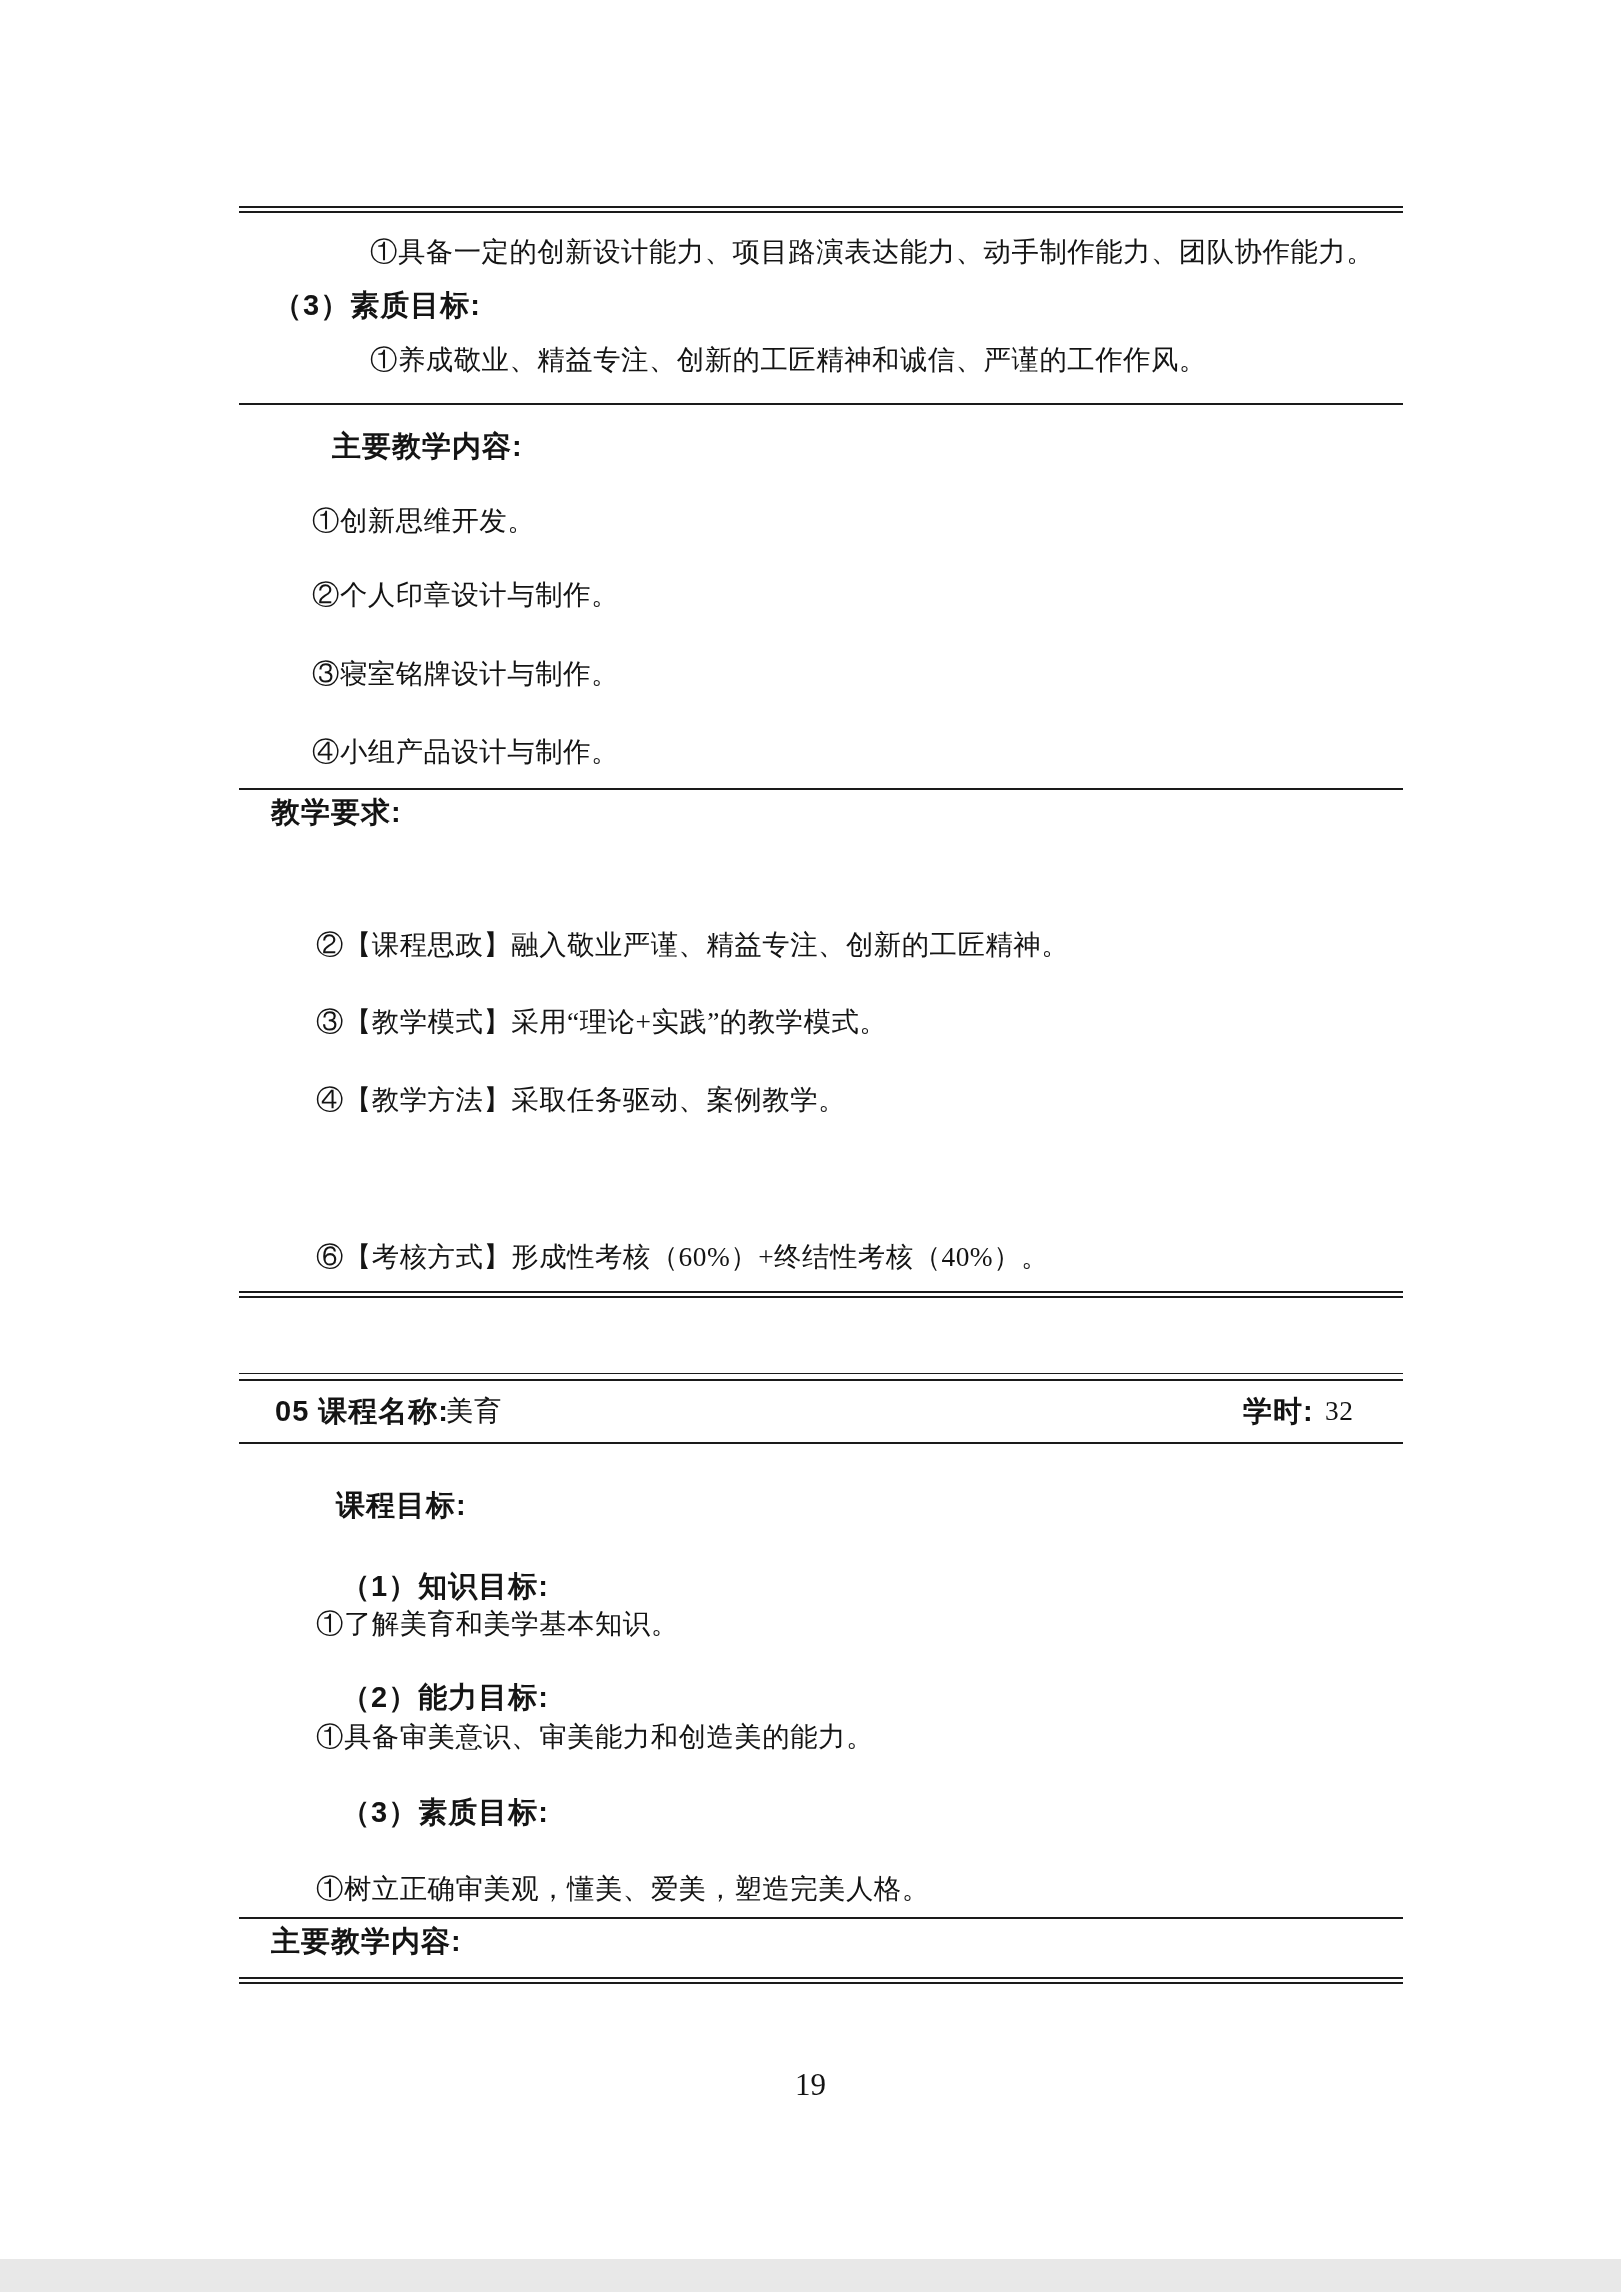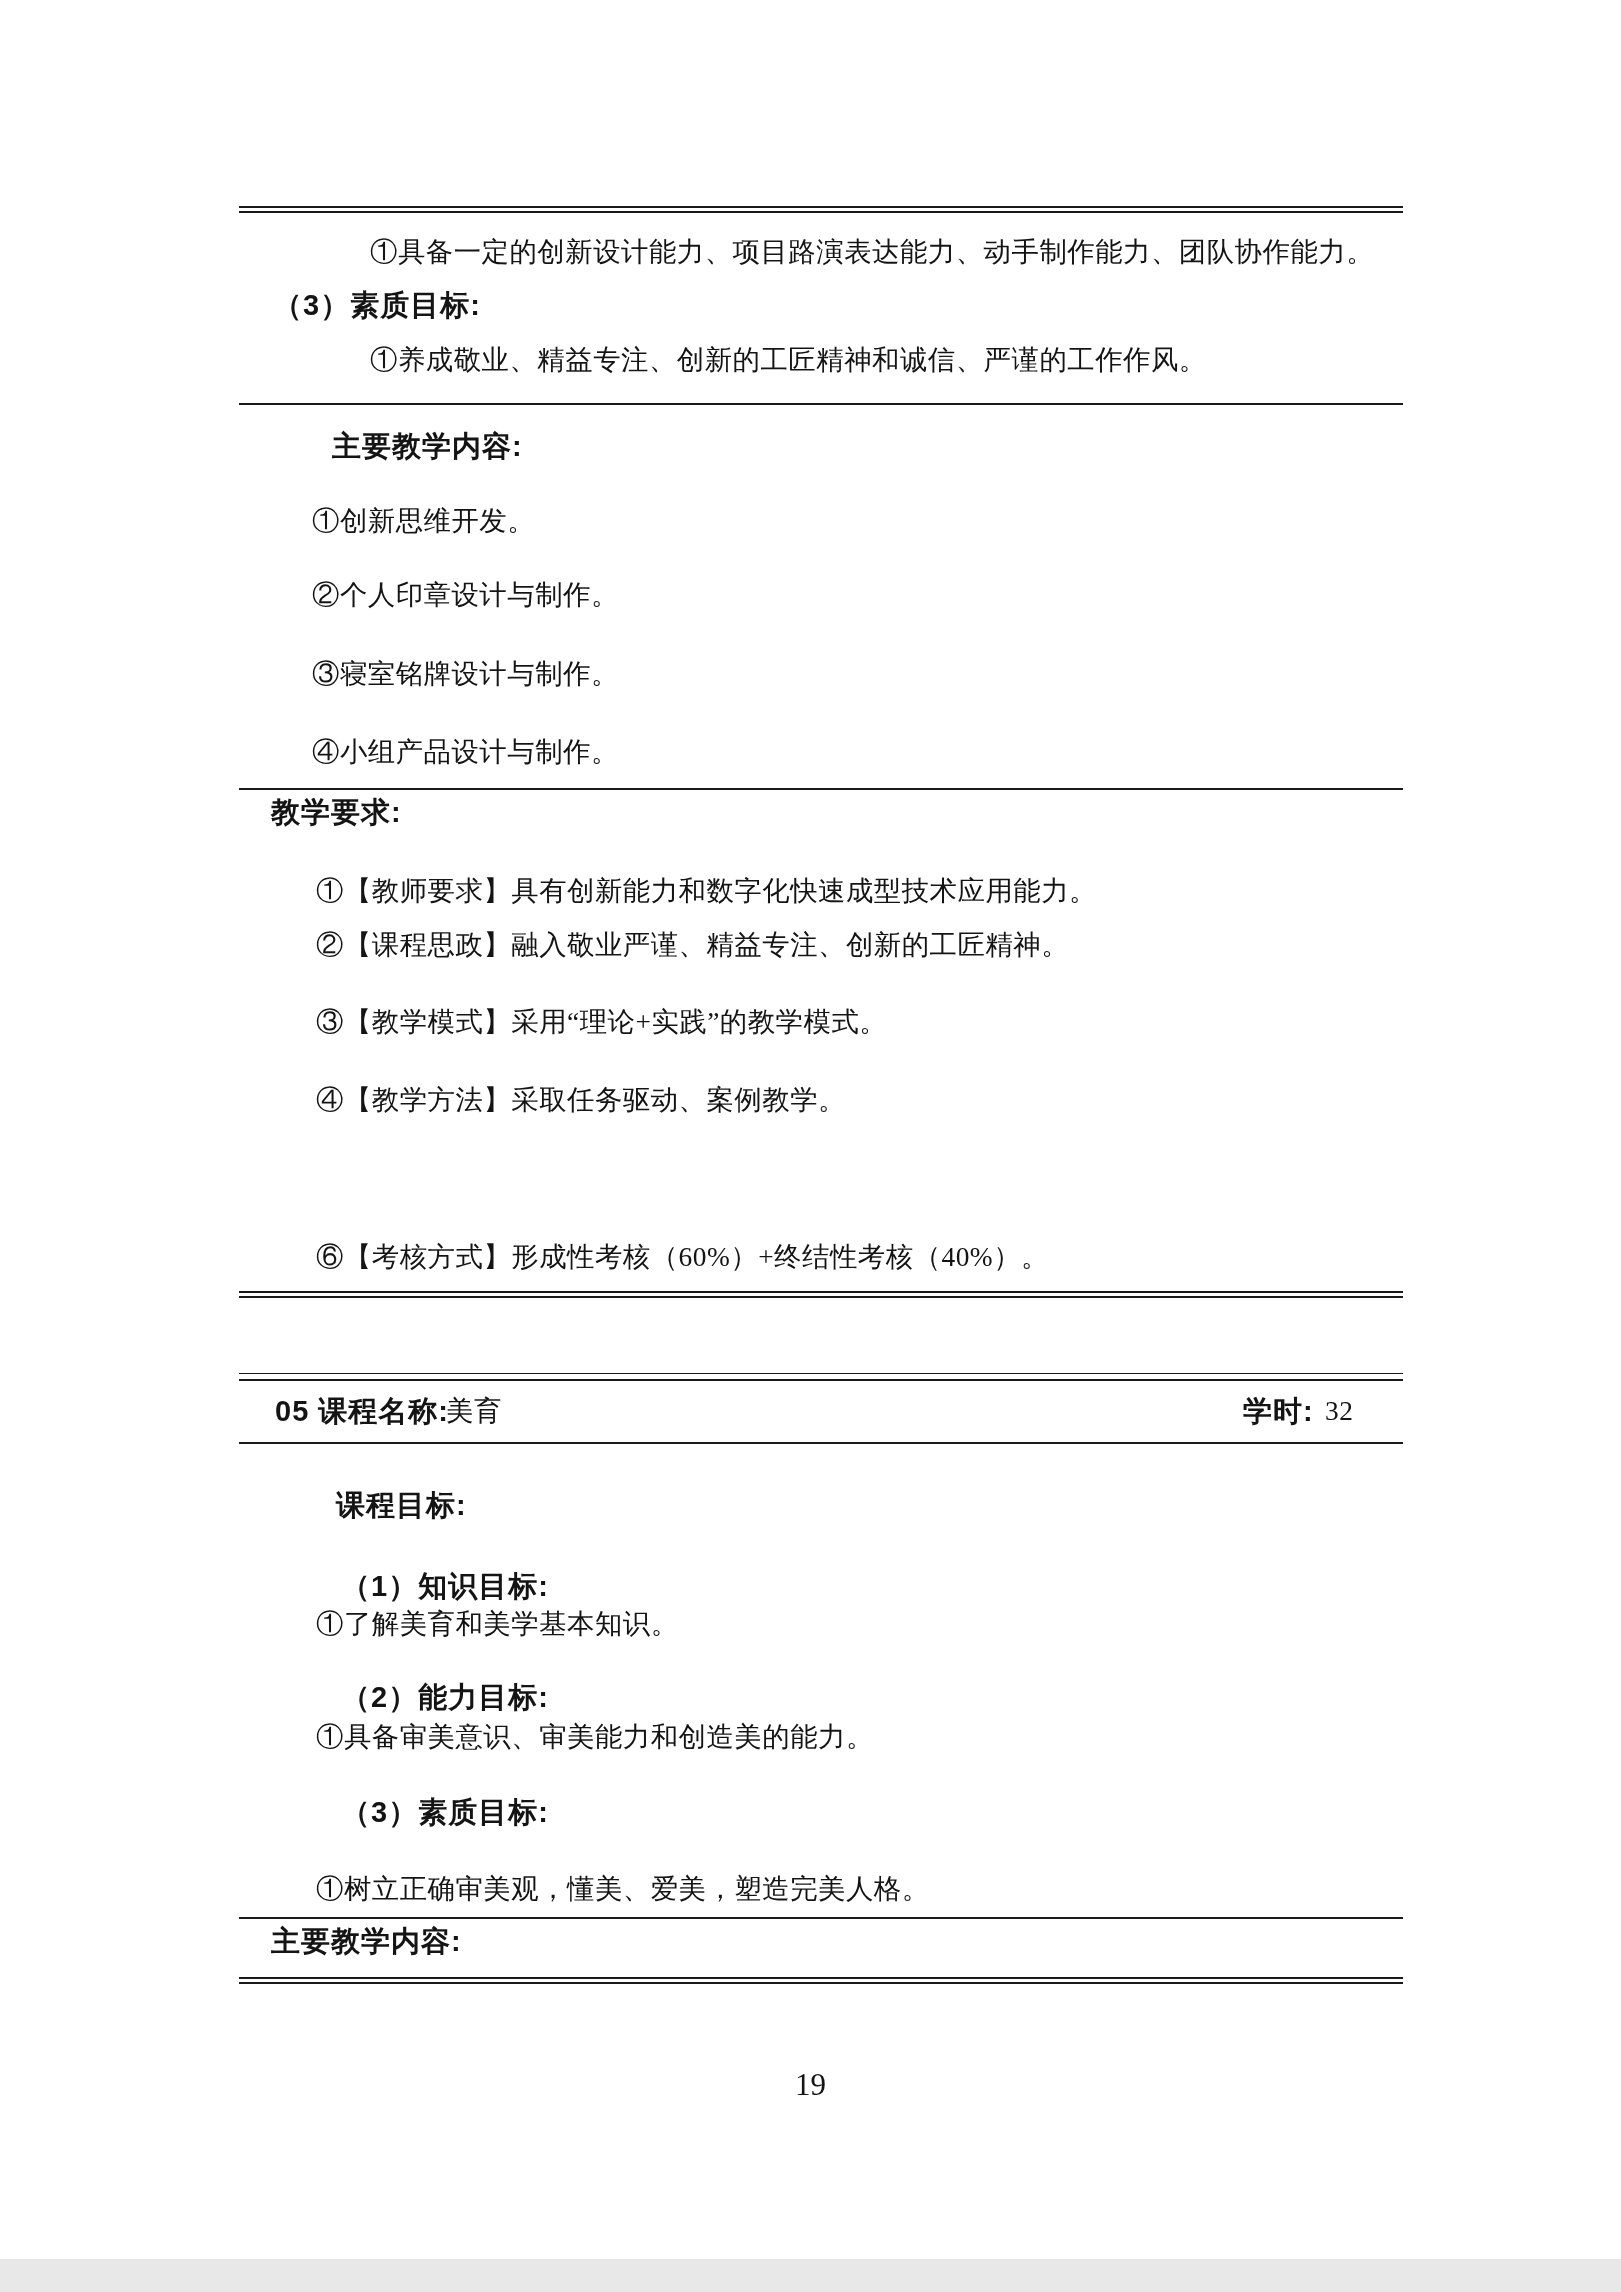--- a/index.html
+++ b/index.html
@@ -71,21 +71,20 @@
 
   <div class="t" style="top:505px;left:312px">①创新思维开发。</div>
   <div class="t" style="top:579px;left:312px">②个人印章设计与制作。</div>
   <div class="t" style="top:658px;left:312px">③寝室铭牌设计与制作。</div>
   <div class="t" style="top:736px;left:312px">④小组产品设计与制作。</div>
 
   <div class="rule" style="top:788px"></div>
 
   <div class="t b" style="top:796px;left:251px">教学要求:</div>
 
-  <div class="t" style="top:875px;left:316px">①【教师要求】具有创新能力和数字化快速成型技术应用能力。</div>
   <div class="t" style="top:929px;left:316px">②【课程思政】融入敬业严谨、精益专注、创新的工匠精神。</div>
   <div class="t" style="top:1006px;left:316px">③【教学模式】采用“理论+实践”的教学模式。</div>
   <div class="t" style="top:1084px;left:316px">④【教学方法】采取任务驱动、案例教学。</div>
   <div class="t" style="top:1241px;left:316px">⑥【考核方式】形成性考核（60%）+终结性考核（40%）。</div>
 
   <div class="double" style="top:1291px"></div>
 
   <div class="tabletop" style="top:1373px"></div>
 
   <div class="t b" style="top:1395px;left:255px">05 课程名称:</div>

